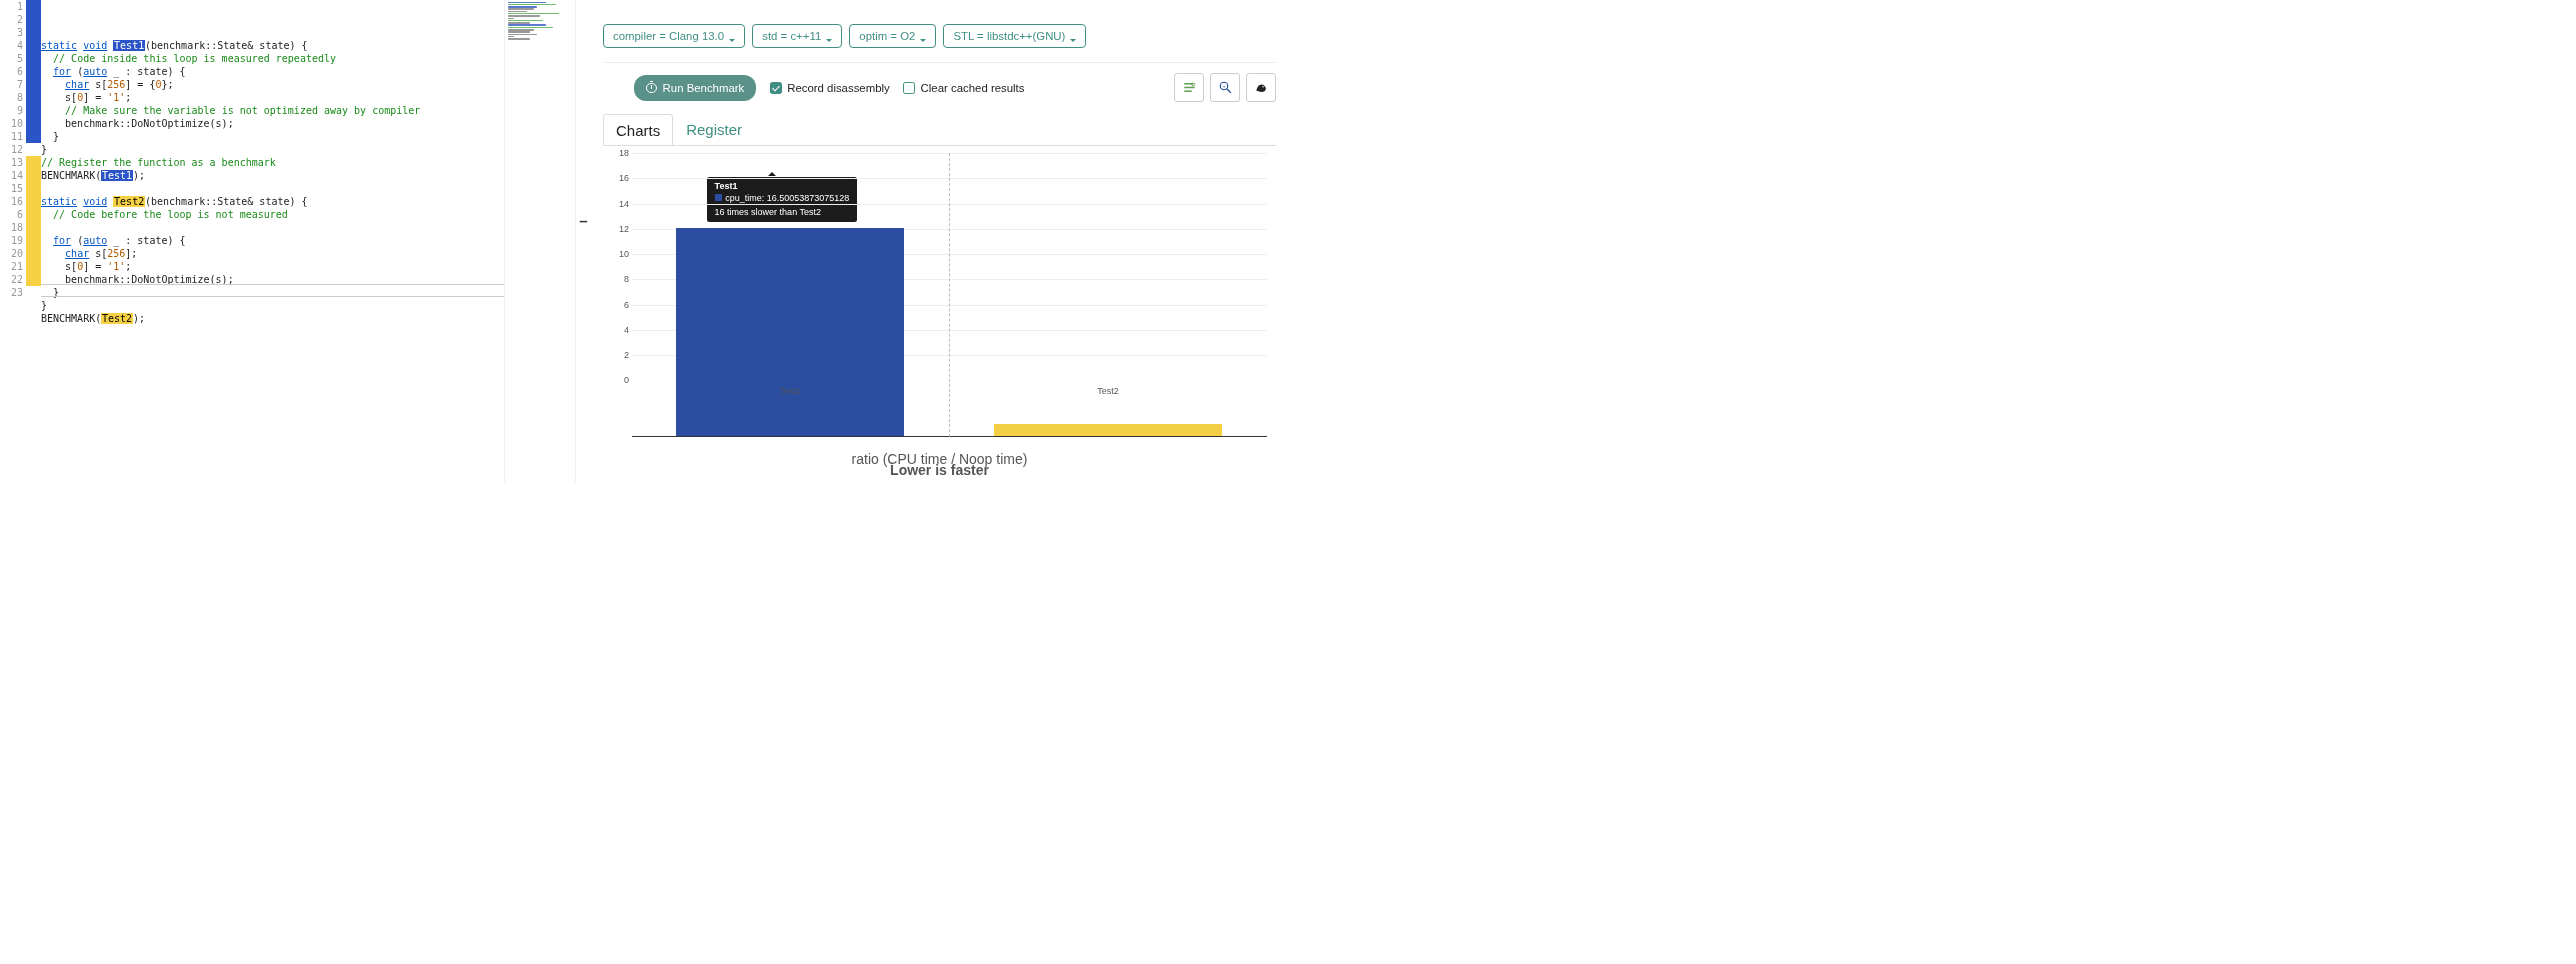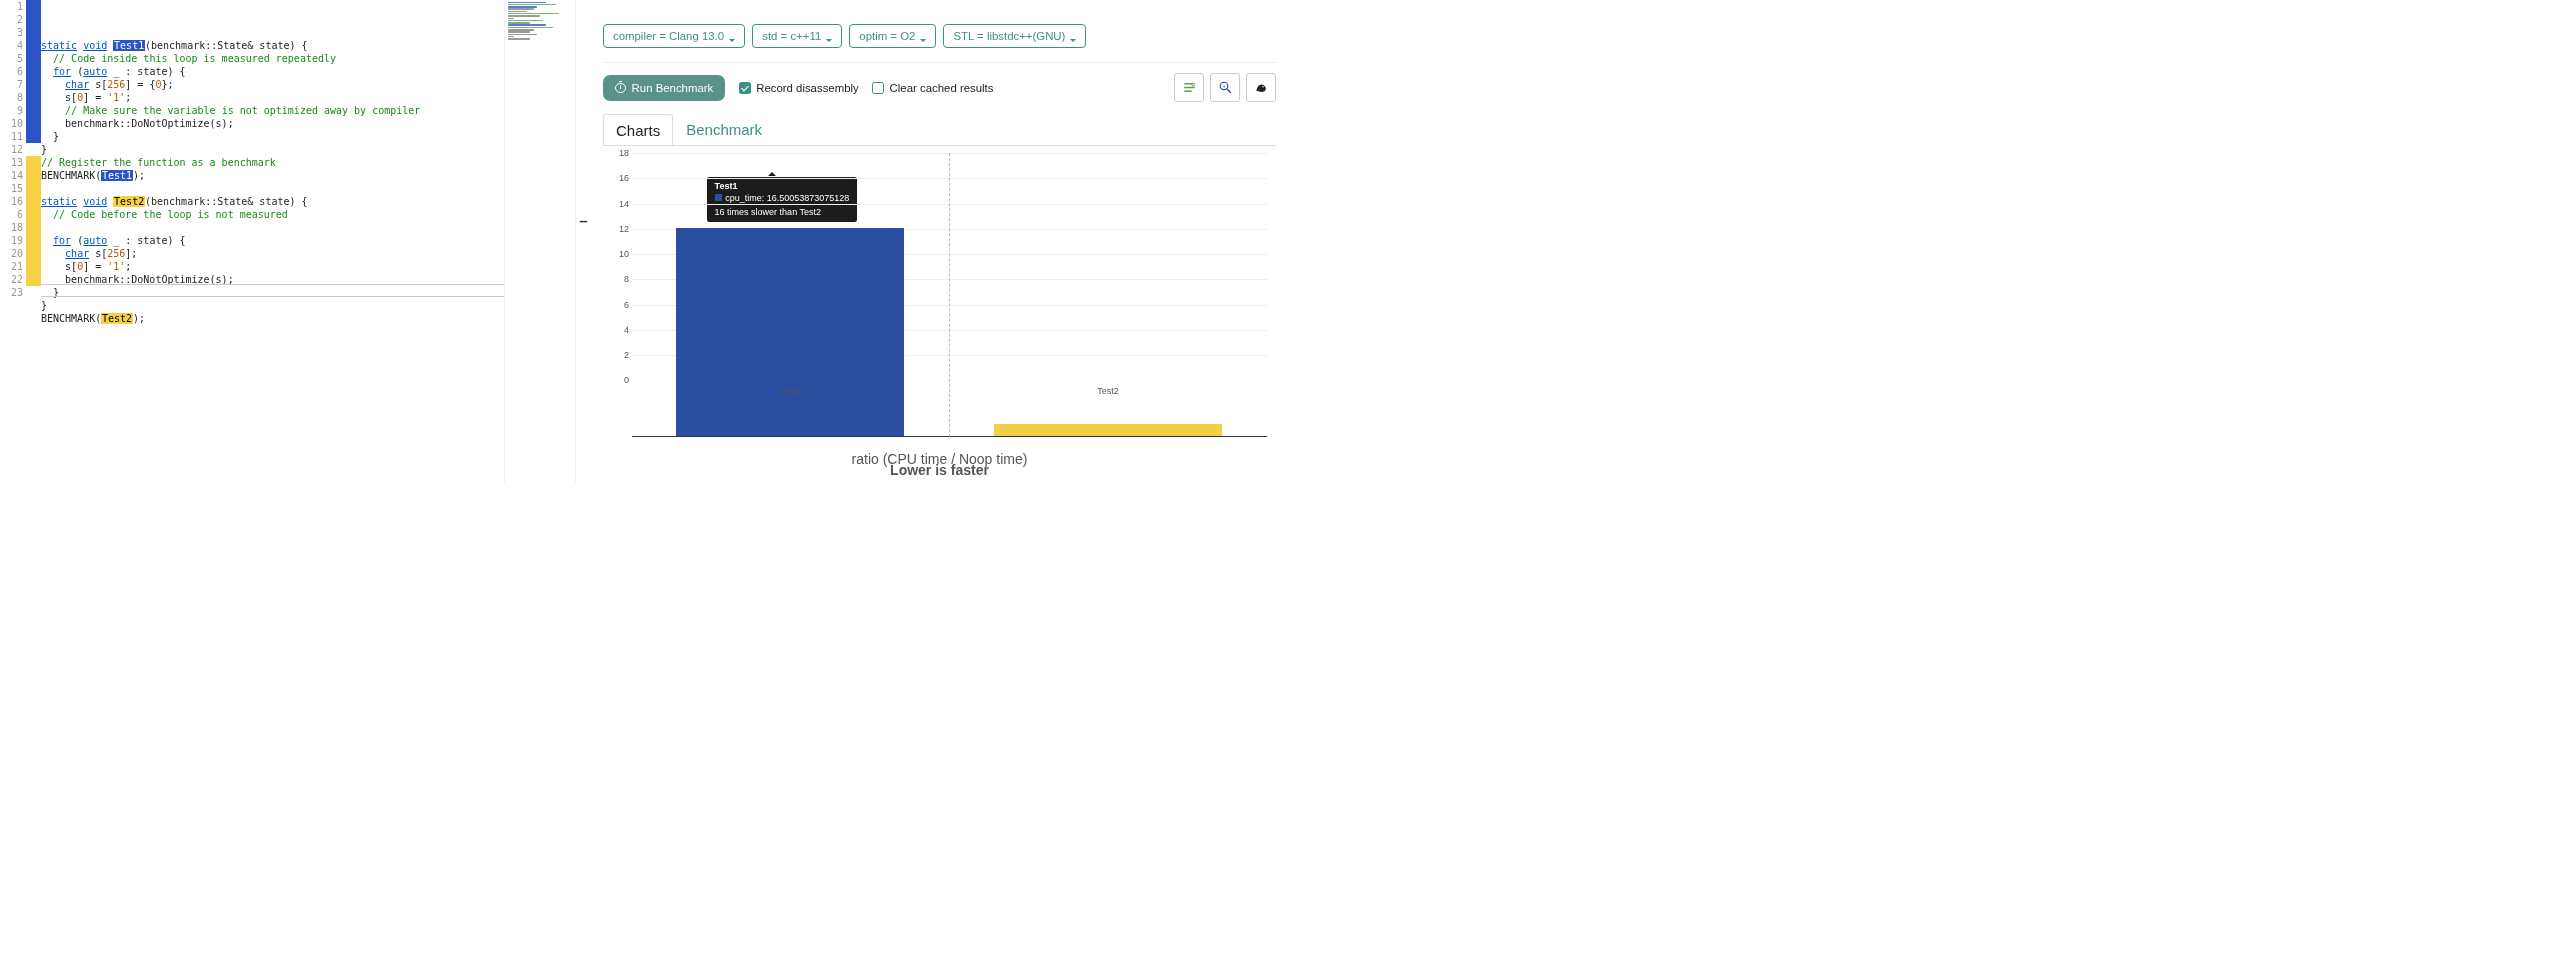--- a/index.html
+++ b/index.html
@@ -71,22 +71,22 @@
   .dropdown-row { display:flex; gap:7.6px; margin-bottom:13.6px; }
   .dd {
     border:0.8px solid #3f8f82; color:#3f8f82; background:#fff;
     border-radius:4px; padding:5.3px 9px; font-size:11.4px; display:flex; align-items:flex-end; gap:4.5px;
     cursor:pointer;
     margin-top:16px;
   }
   .caret { width:0;height:0;border-left:3px solid transparent;border-right:3px solid transparent;border-top:3.8px solid #3f8f82; }
   .run-row { display:flex; align-items:center; gap:13.6px; border-top:0.8px solid #eee; padding-top:10.6px; margin-bottom:10.6px;}
   .run-btn {
-    background:#5a9189; color:#fff; border:none; border-radius:7px;
-    padding:6.8px 12px; font-size:11.4px; display:flex; align-items:center; gap:6px; cursor:pointer;
+    background:#5a9189; color:#fff; border:none; border-radius:12px;
+    padding:6.8px 12px; font-size:11.4px; display:flex; align-items:center; gap:6px; cursor:pointer;margin-left:31px;
   }
   .chk-wrap { display:flex; align-items:center; gap:5.3px; font-size:11.4px; color:#222;}
   .chk { width:12px;height:12px;border:1.1px solid #3f8f82;border-radius:2.3px;display:flex;align-items:center;justify-content:center;}
   .chk.checked{ background:#3f8f82; }
   .chk.checked::after{content:"";width:3px;height:6px;border:solid #fff;border-width:0 1.5px 1.5px 0;transform:rotate(45deg);margin-top:-1.5px;}
   .icon-btns{margin-left:auto;display:flex;gap:6px;}
   .icon-btn{width:30px;height:29px;border:0.8px solid #ccc;border-radius:3px;display:flex;align-items:center;justify-content:center;cursor:pointer;background:#fff;}
   .tabs { display:flex; border-bottom:0.8px solid #ddd; }
   .tab { padding:6.8px 12px; font-size:15px; cursor:pointer; border:0.8px solid transparent; border-bottom:none; }
   .tab.active { border-color:#ddd; border-radius:3px 3px 0 0; background:#fff; color:#222; position:relative; top:0.8px;}
@@ -262,21 +262,21 @@
         </svg>
       </div>
     </div>
   </div>
 
   <div class="tabs">
     <div class="tab active">
       <span>Charts</span>
     </div>
     <div class="tab inactive">
-      <span>Benchmark</span>
+      <span>Register</span>
     </div>
   </div>
 
   <div class="chart-area">
     <div class="y-axis" id="y-axis">
         <div class="y-tick" style="top: 227px;">0</div>
         <div class="y-tick" style="top: 202px;">2</div>
         <div class="y-tick" style="top: 177px;">4</div>
         <div class="y-tick" style="top: 152px;">6</div>
         <div class="y-tick" style="top: 126px;">8</div>

